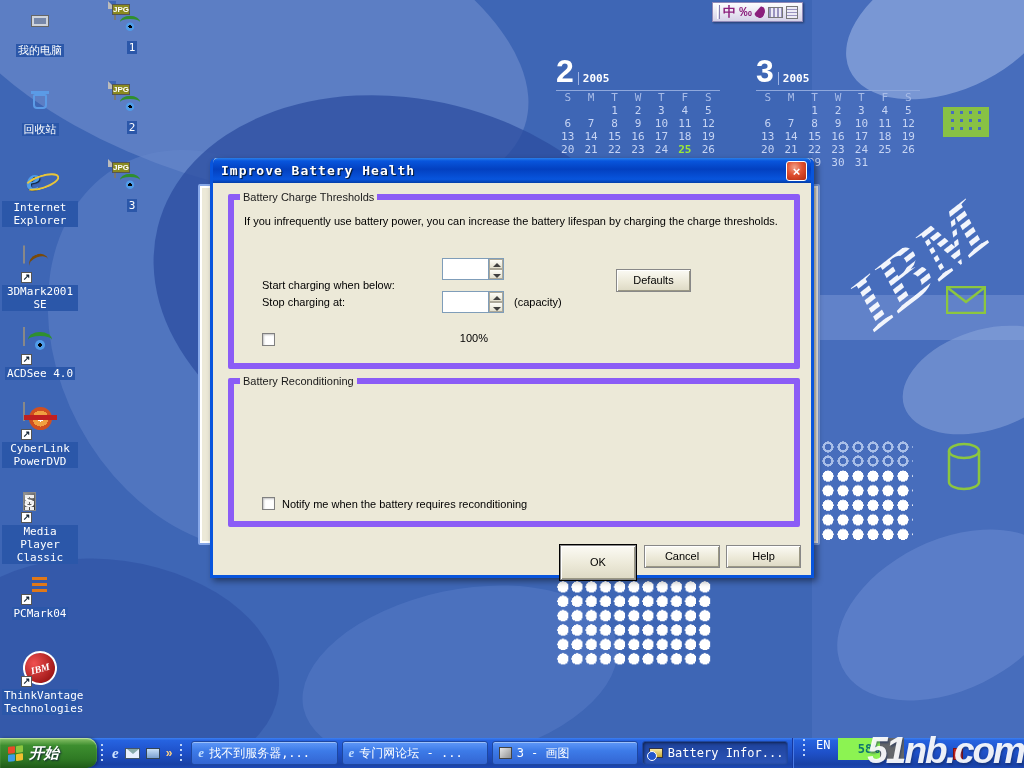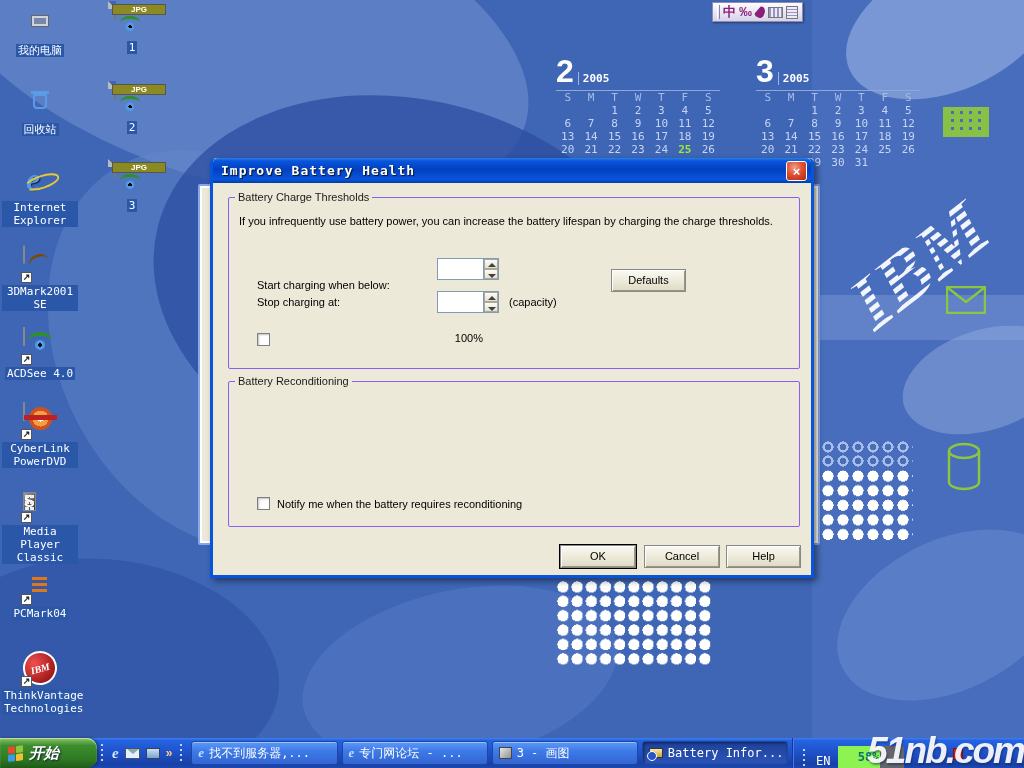--- a/index.html
+++ b/index.html
@@ -84,41 +84,41 @@
   .art-film::before,.art-film::after{content:"";position:absolute;top:0;bottom:0;width:4px;background-image:repeating-linear-gradient(0deg,#eee 0 3px,transparent 3px 6px);}
   .art-film::before{left:1px;} .art-film::after{right:1px;}
   .art-pcmark{width:33px;height:33px;margin:1px;border-radius:50%;background:radial-gradient(circle,#FFF8E8 0 55%,#F0B050 56% 70%,#E89028 71%);position:relative;}
   .art-pcmark::before{content:"";position:absolute;left:9px;top:9px;width:15px;height:15px;
      background:repeating-linear-gradient(0deg,#E07818 0 3px,transparent 3px 6px);}
   .art-tv{width:34px;height:34px;margin:1px;border-radius:50%;background:radial-gradient(circle at 35% 30%,#F05050,#A01818 75%);border:2px solid #fff;color:#fff;
      font:italic bold 10px "Liberation Serif",serif;display:flex;align-items:center;justify-content:center;transform:rotate(-15deg);}
   .art-jpg{position:relative;width:30px;height:36px;background:#fff;border:1px solid #777;}
   .art-jpg .fold{position:absolute;right:-1px;top:-1px;width:0;height:0;border-left:8px solid #bbb;border-top:8px solid #3E66B5;}
   .art-jpg .band{position:absolute;left:-3px;top:2px;background:#8A8A20;border:1px solid #555;color:#fff;
-     font:bold 8px "Liberation Sans",sans-serif;padding:0 18px;line-height:9px;}
+     font:bold 8px "Liberation Sans",sans-serif;padding:0 0;line-height:9px;}
   .art-jpg .eye{left:3px;top:14px;transform:scale(.85);}
 
   
   .behind-win{position:absolute;left:198px;top:184px;width:622px;height:361px;z-index:40;
     background:#ECE9D8;border:2px solid #86A7E8;border-radius:2px;box-shadow:inset 0 0 0 2px #fff;}
   .behind-chip{position:absolute;left:799px;top:186px;width:14px;height:30px;z-index:41;background:linear-gradient(180deg,#B06070,#8A3A4A);border-radius:3px;}
 
   
   .dialog{position:absolute;left:210px;top:158px;width:604px;height:420px;z-index:50;
     background:var(--dlg-bg);border:3px solid #0855DD;border-top:none;border-radius:6px 6px 0 0;
     box-shadow:3px 3px 6px rgba(0,0,0,.45);}
   .titlebar{height:25px;border-radius:5px 5px 0 0;display:flex;align-items:center;position:relative;
     background:linear-gradient(180deg,var(--title-blue1) 0%,var(--title-blue2) 12%,var(--title-blue3) 45%,var(--title-blue2) 85%,#033DA8 100%);}
   .title-text{color:#fff;font:bold 13px "DejaVu Sans Mono",monospace;letter-spacing:1px;margin-left:8px;text-shadow:1px 1px 1px #012;}
   .close-btn{position:absolute;right:4px;top:3px;width:21px;height:20px;border:1px solid #fff;border-radius:3px;
     background:radial-gradient(circle at 40% 30%,#F0A088,#E05030 45%,#B02810);color:#fff;font:bold 13px "Liberation Sans",sans-serif;
     display:flex;align-items:center;justify-content:center;cursor:pointer;}
   .client{position:absolute;inset:25px 0 0 0;background:var(--dlg-bg);font-size:11px;color:#000;}
 
-  fieldset{position:absolute;border:1px solid #8b5cf6;border-radius:2px;background:transparent;}
+  fieldset{position:absolute;border:6px solid #8b5cf6;border-radius:2px;background:transparent;}
   fieldset legend{font-size:11px;padding:0 3px;margin-left:6px;color:#1a1a1a;}
   .fs-thresholds{left:15px;top:8px;width:572px;height:178px;}
   .fs-recond{left:15px;top:192px;width:572px;height:152px;}
   .fs-desc{position:absolute;left:10px;top:12px;width:552px;}
 
   .row-label{position:absolute;left:28px;font-size:11px;}
   .spinbox{position:absolute;left:208px;width:62px;height:22px;background:#fff;border:1px solid #7F9DB9;display:flex;}
   .spin-val{flex:1;text-align:right;font-size:11px;line-height:20px;padding-right:0;margin-top:36px;}
   .spin-val .sel{background:var(--selection);color:#fff;}
   .spin-btns{width:15px;display:flex;flex-direction:column;border-left:1px solid #7F9DB9;}
@@ -126,21 +126,21 @@
   .spin-btns span::after{content:"";position:absolute;left:3px;border-left:4px solid transparent;border-right:4px solid transparent;}
   .spin-up::after{top:3px;border-bottom:4px solid #404040;}
   .spin-down::after{top:4px;border-top:4px solid #404040;}
   .note{position:absolute;left:280px;font-size:11px;}
 
   .btn{position:absolute;font-size:11px;text-align:center;cursor:pointer;color:#000;
     background:linear-gradient(180deg,#FBFAF4,#ECE9D8 55%,#DDD9C4);
     border:1px solid #888;box-shadow:inset 1px 1px 0 #fff, inset -1px -1px 0 #9a9784;}
   .btn-defaults{left:382px;top:66px;width:75px;height:23px;line-height:21px;}
   .btn-recond{left:254px;top:66px;width:202px;height:23px;line-height:21px;}
-  .btn-ok{left:347px;top:362px;width:76px;height:23px;line-height:19px;box-shadow:inset 1px 1px 0 #fff, inset -1px -1px 0 #9a9784,0 0 0 1px #000;}
+  .btn-ok{left:347px;top:362px;width:76px;height:35px;line-height:19px;box-shadow:inset 1px 1px 0 #fff, inset -1px -1px 0 #9a9784,0 0 0 1px #000;}
   .btn-cancel{left:431px;top:362px;width:76px;height:23px;line-height:21px;}
   .btn-help{left:513px;top:362px;width:75px;height:23px;line-height:21px;}
 
   .checkline{position:absolute;display:flex;align-items:center;gap:7px;font-size:11px;}
   .checkbox{width:13px;height:13px;background:#fff;border:1px solid #808080;box-shadow:inset 1px 1px 2px rgba(0,0,0,.25);cursor:pointer;flex:none;}
 
   
   .taskbar{position:absolute;left:0;bottom:0;width:1024px;height:30px;z-index:100;display:flex;align-items:center;
     background:linear-gradient(180deg,#3C81F4 0%,#2663E0 8%,#1E50C8 50%,#1941A5 88%,#1D49B5 100%);}
   .start-btn{width:97px;height:30px;flex:none;display:flex;align-items:center;gap:5px;padding-left:8px;cursor:pointer;
@@ -162,21 +162,21 @@
   .tasks{flex:1;display:flex;align-items:center;gap:4px;padding:0 4px;overflow:hidden;}
   .task-btn{flex:1;max-width:148px;height:24px;display:flex;align-items:center;gap:5px;padding:0 6px;cursor:pointer;
     border:1px solid #1E47A0;border-radius:3px;color:#fff;font:12px "DejaVu Sans Mono",monospace;white-space:nowrap;overflow:hidden;
     background:linear-gradient(180deg,#5F98F8,#3D7BE8 40%,#3365D2);box-shadow:inset 0 1px 0 #9CC0FA;}
   .task-btn.active{background:linear-gradient(180deg,#1E429A,#2B54B8);box-shadow:inset 1px 1px 3px rgba(0,0,0,.5);}
   .ti{flex:none;display:inline-block;}
   .ti-ie{font:italic bold 13px "Liberation Serif",serif;color:#BFDCFF;}
   .ti-paint{width:13px;height:12px;background:linear-gradient(135deg,#E8E8E8,#909090);border:1px solid #444;}
   .ti-battery{width:14px;height:10px;background:linear-gradient(180deg,#F8E8A0,#C8A830);border:1px solid #334;position:relative;}
   .ti-battery::after{content:"";position:absolute;left:-3px;top:2px;width:8px;height:8px;border-radius:50%;background:#2255CC;border:1px solid #fff;}
-  .tray{flex:none;width:232px;height:30px;display:flex;align-items:flex-end;position:relative;
+  .tray{flex:none;width:232px;height:30px;display:flex;align-items:flex-start;position:relative;
     border-left:1px solid #1538A0;box-shadow:inset 1px 0 0 #4A7BE4;padding-left:6px;}
   .tray-lang{color:#fff;font:12px "DejaVu Sans Mono",monospace;margin:0 8px 0 6px;}
   .battery-meter{width:66px;height:22px;display:flex;flex:none;}
   .battery-meter .green{width:42px;background:var(--battery-green);color:#0f766e;font:bold 12px "DejaVu Sans Mono",monospace;
      text-align:right;line-height:22px;padding-right:1px;}
   .battery-meter .rest{flex:1;background:#63666A;}
   .tray-red-icon{position:absolute;left:160px;top:10px;width:10px;height:12px;background:#C02020;border:1px solid #801010;}
 
   .watermark{position:absolute;right:0px;bottom:-4px;z-index:110;color:rgba(255,255,255,.92);
     font:italic bold 37px "Liberation Sans",sans-serif;letter-spacing:-2px;text-shadow:1px 2px 2px rgba(20,40,90,.5);pointer-events:none;}

